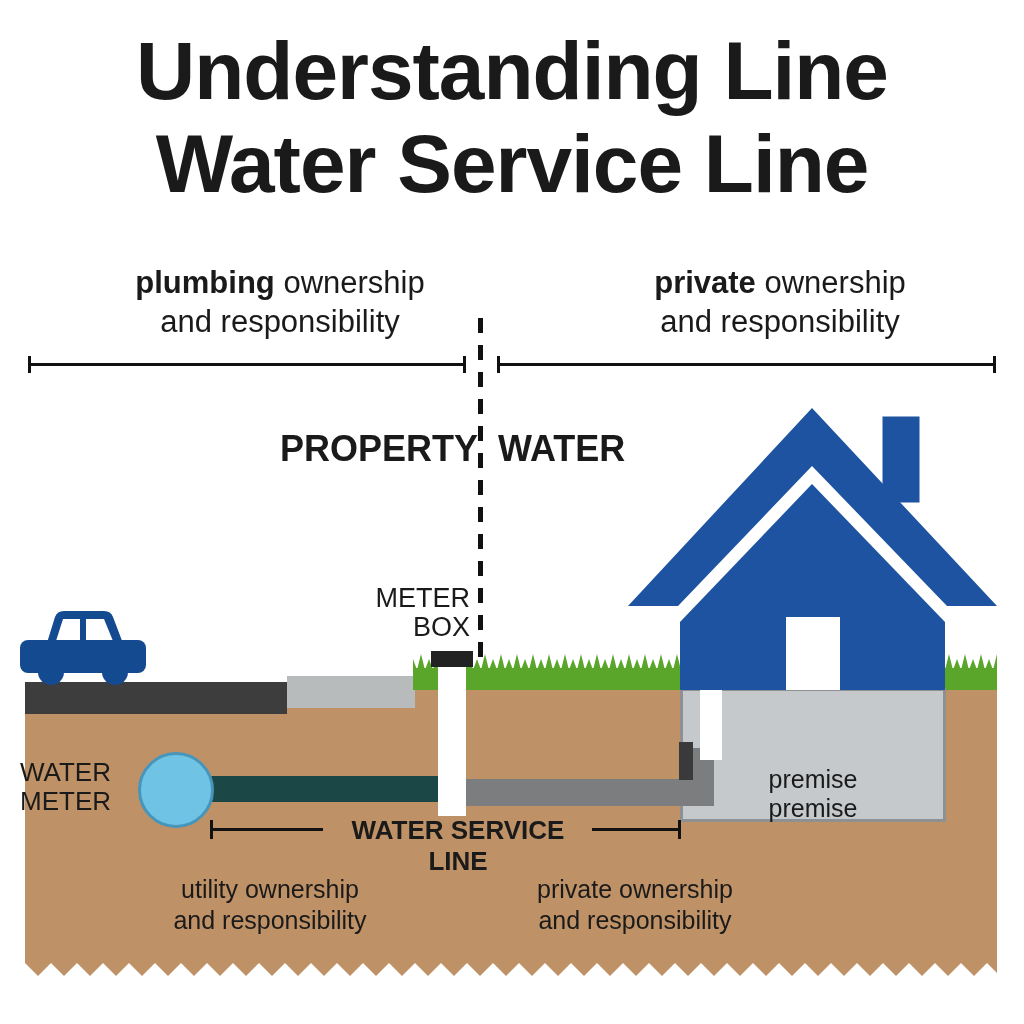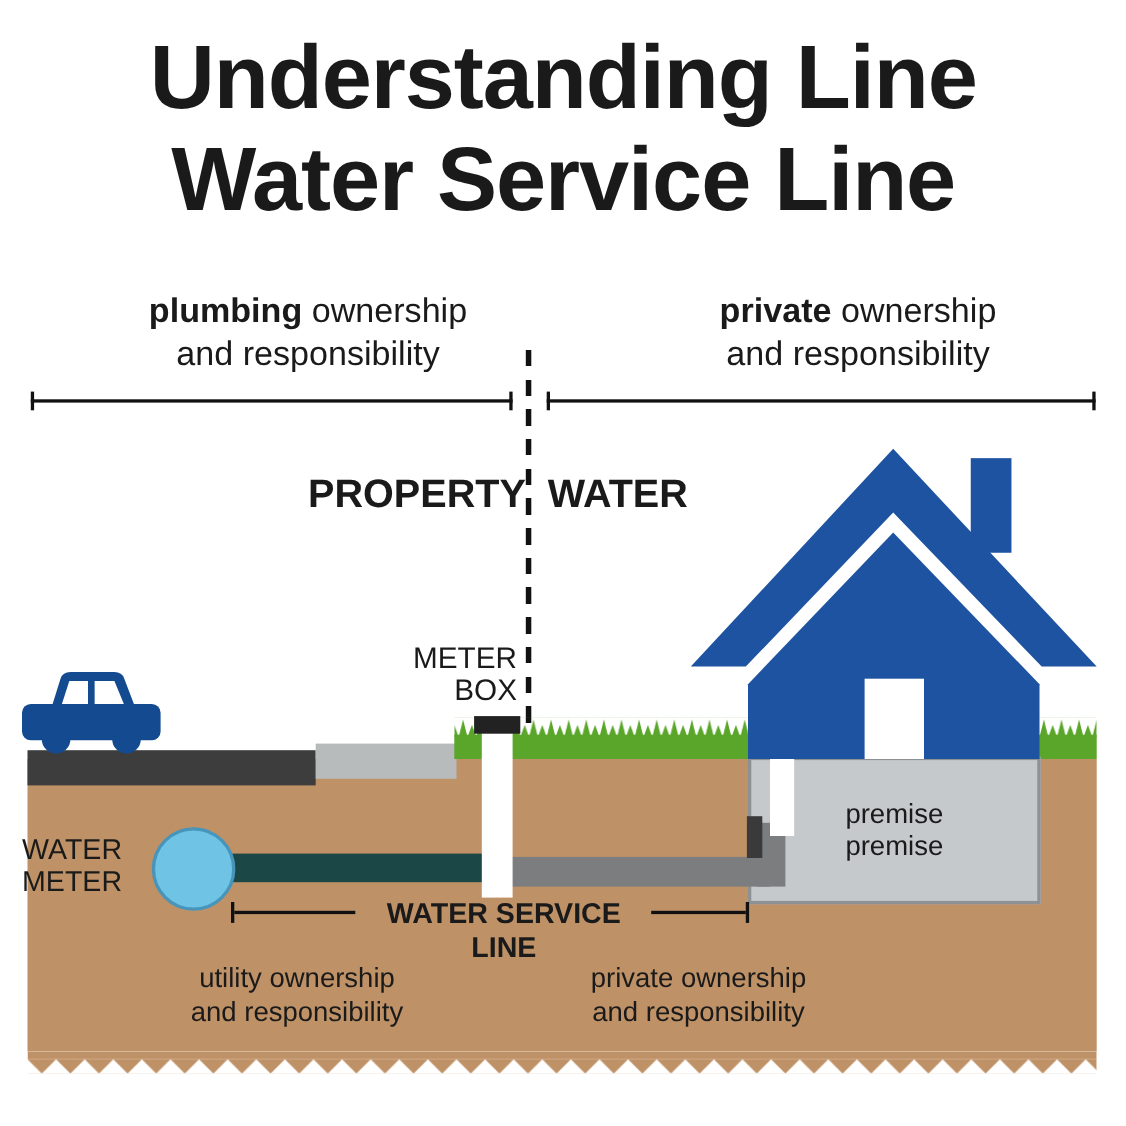--- a/index.html
+++ b/index.html
@@ -55,21 +55,21 @@
   .soil-jag{left:25px;top:956px;width:972px;height:20px;}
   .road{left:25px;top:682px;width:262px;height:32px;background:var(--road-dark);}
   .sidewalk{left:287px;top:676px;width:128px;height:32px;background:var(--sidewalk-gray);}
   .grass-solid{left:413px;top:668px;width:584px;height:22px;background:var(--grass-green);}
   .grass-spikes{left:413px;top:652px;width:584px;height:18px;}
 
   
   .house{left:615px;top:400px;width:392px;height:295px;}
   .basement{left:680px;top:688px;width:266px;height:134px;background:var(--basement-gray);
     border:3px solid var(--basement-border);box-sizing:border-box;}
-  .premise-label{left:680px;top:726px;width:266px;text-align:center;font-size:25px;line-height:29px;}
+  .premise-label{left:680px;top:765px;width:266px;text-align:center;font-size:25px;line-height:29px;}
 
   
   .pipe-teal{left:200px;top:776px;width:250px;height:26px;background:var(--service-pipe-teal);}
   .pipe-gray{left:455px;top:779px;width:245px;height:27px;background:var(--premise-pipe-gray);}
   .pipe-elbow{left:688px;top:748px;width:26px;height:58px;background:var(--premise-pipe-gray);}
   .valve{left:679px;top:742px;width:14px;height:38px;background:var(--valve-dark);}
   .riser{left:700px;top:690px;width:22px;height:70px;background:#ffffff;}
   .meter-pipe{left:438px;top:662px;width:28px;height:154px;background:#ffffff;}
   .meter-cap{left:431px;top:651px;width:42px;height:16px;background:#222222;}
   .water-main{left:138px;top:752px;width:76px;height:76px;border-radius:50%;

